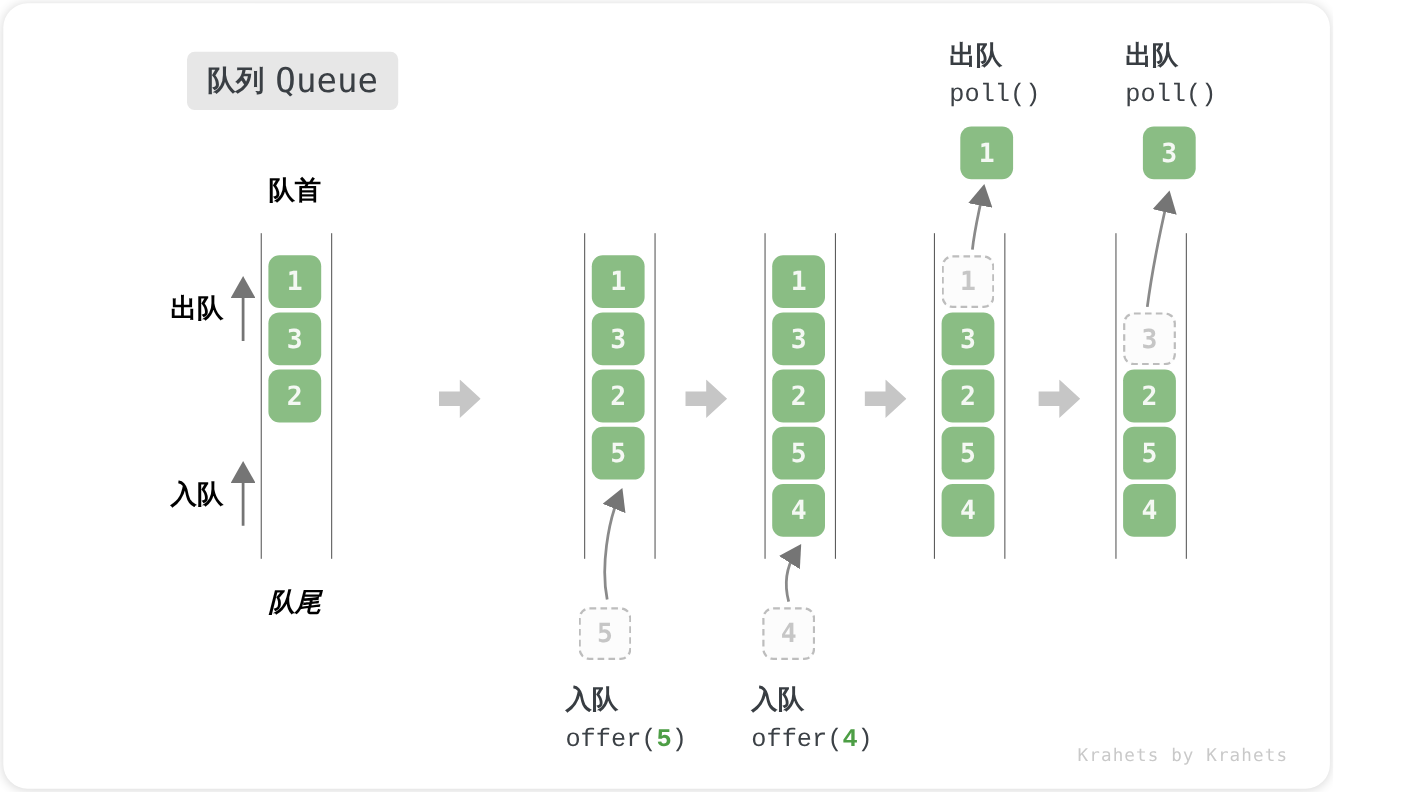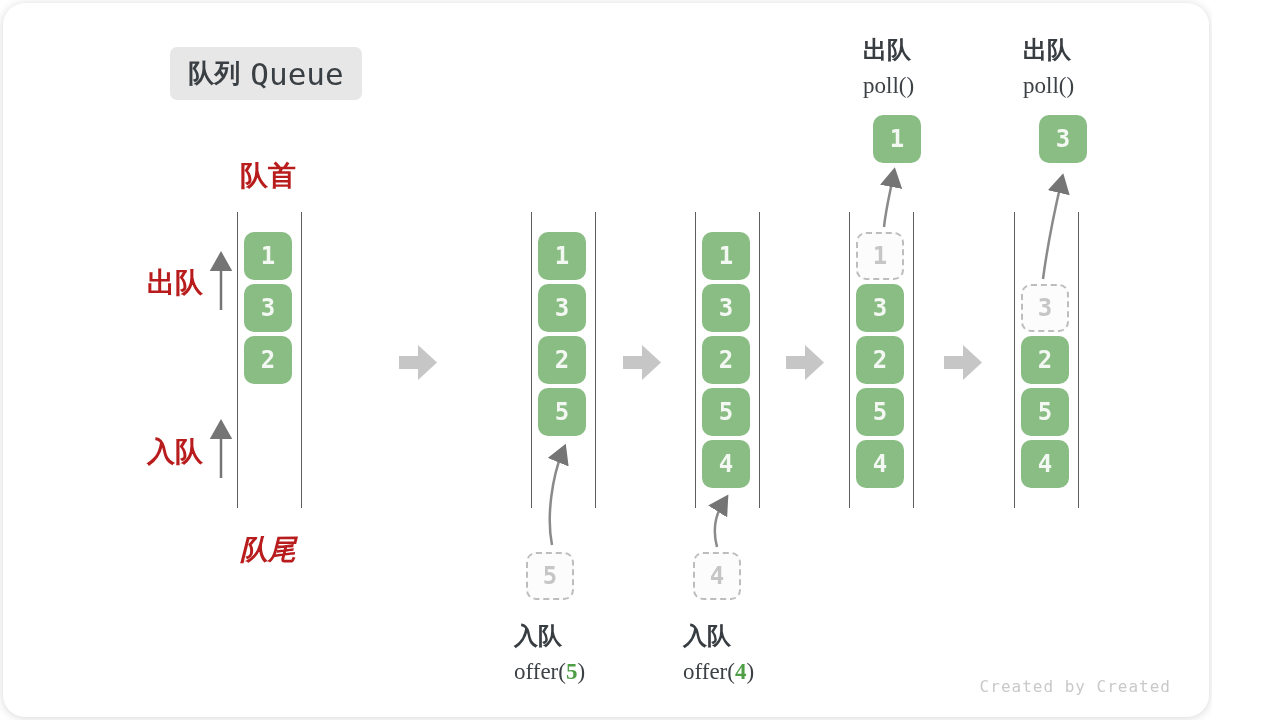--- a/index.html
+++ b/index.html
@@ -14,21 +14,21 @@
   }
   
   .title-box {
     position:absolute; left:167px; top:44px; width:192px; height:53px;
     background:#e7e7e7; border-radius:7px;
     display:flex; align-items:center; justify-content:center; gap:10px;
   }
   .title-zh { font-weight:700; font-size:26px; color:#3a3f44; }
   .title-en { font-family:"DejaVu Sans Mono", monospace; font-size:31px; color:#3a3f44; }
 
-  .cjk { font-weight:700; font-size:28px; color:#b91c1c; }
+  .cjk { font-weight:700; font-size:24px; color:#000000; }
   .lbl-front { position:absolute; left:215px; top:154px; width:100px; text-align:center; }
   .lbl-rear  { position:absolute; left:215px; top:528px; width:100px; text-align:center;font-style:italic; }
   .lbl-dequeue { position:absolute; left:135px; top:261px; width:65px; text-align:right; }
   .lbl-enqueue { position:absolute; left:135px; top:430px; width:65px; text-align:right; }
 
   
   .queue {
     position:absolute; top:209px; width:63px; height:296px;
     border-left:1.5px solid #5d5d5d; border-right:1.5px solid #5d5d5d;
   }
@@ -53,21 +53,21 @@
   .floating.solid { background:#8abd84; color:#f4f8f3; }
   .floating.dashed { background:#fcfcfc; border:2px dashed #bdbdbd; color:#c6c6c6; }
   .popped-1 { left:870px; top:112px; }
   .popped-2 { left:1036px; top:112px; }
   .incoming-1 { left:523px; top:549px; }
   .incoming-2 { left:690px; top:549px; }
 
   
   .op { position:absolute; }
   .op .line1 { font-weight:700; font-size:24px; color:#383d42; }
-  .op .line2 { margin-top:7px; font-family:Liberation Serif, serif;
+  .op .line2 { margin-top:7px; font-family:Liberation Mono, monospace;
                font-size:23px; color:#3c4146;text-align:right; }
   .op .arg { color:#4d9e45; font-weight:700; }
   .poll-1 { left:860px; top:31px; }
   .poll-2 { left:1020px; top:31px; }
   .offer-1 { left:511px; top:617px; }
   .offer-2 { left:680px; top:617px; }
 
   .block-arrow { position:absolute; top:342px; width:38px; height:35px; }
   .ba-1 { left:396px; } .ba-2 { left:620px; } .ba-3 { left:783px; } .ba-4 { left:941px; }
 
@@ -175,15 +175,15 @@
         </marker>
       </defs>
       <path d="M218,307 L218,258" stroke="#757575" stroke-width="2.5" fill="none" marker-end="url(#ah)"></path>
       <path d="M218,475 L218,426" stroke="#757575" stroke-width="2.5" fill="none" marker-end="url(#ah)"></path>
       <path d="M549,542 C543,512 550,472 559,450" stroke="#8a8a8a" stroke-width="2.5" fill="none" marker-end="url(#ah)"></path>
       <path d="M714,544 C709,525 713,511 720,500" stroke="#8a8a8a" stroke-width="2.5" fill="none" marker-end="url(#ah)"></path>
       <path d="M881,224 C883,205 887,190 890,174" stroke="#8a8a8a" stroke-width="2.5" fill="none" marker-end="url(#ah)"></path>
       <path d="M1040,276 C1045,238 1052,206 1058,180" stroke="#8a8a8a" stroke-width="2.5" fill="none" marker-end="url(#ah)"></path>
     </svg>
 
-    <div class="footer">Created by Created</div>
+    <div class="footer">Krahets by Krahets</div>
   </div>
 </div>
 
 </body></html>

